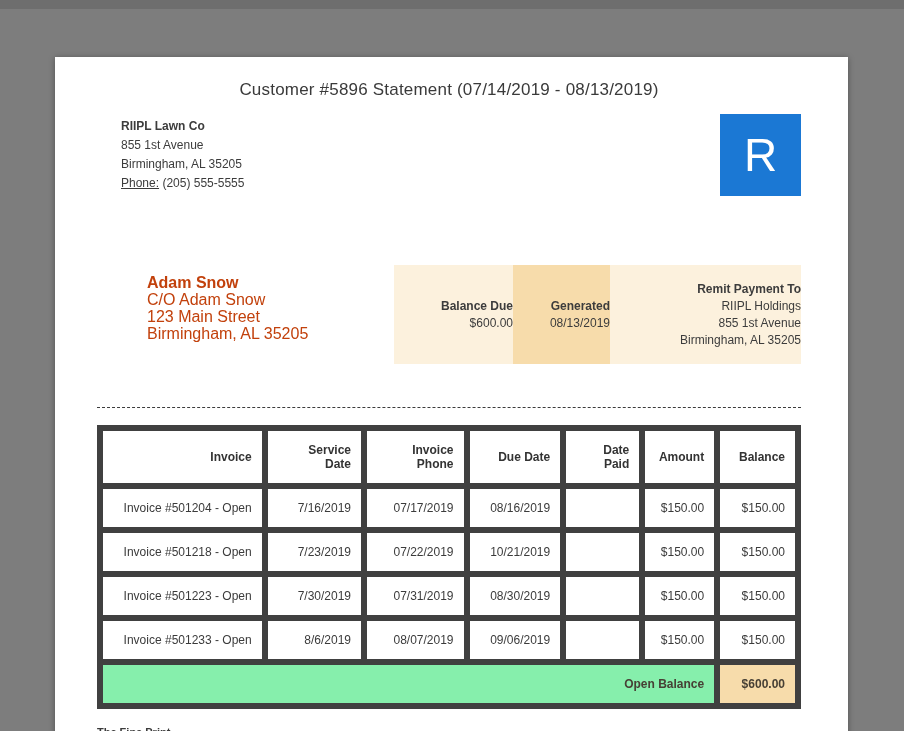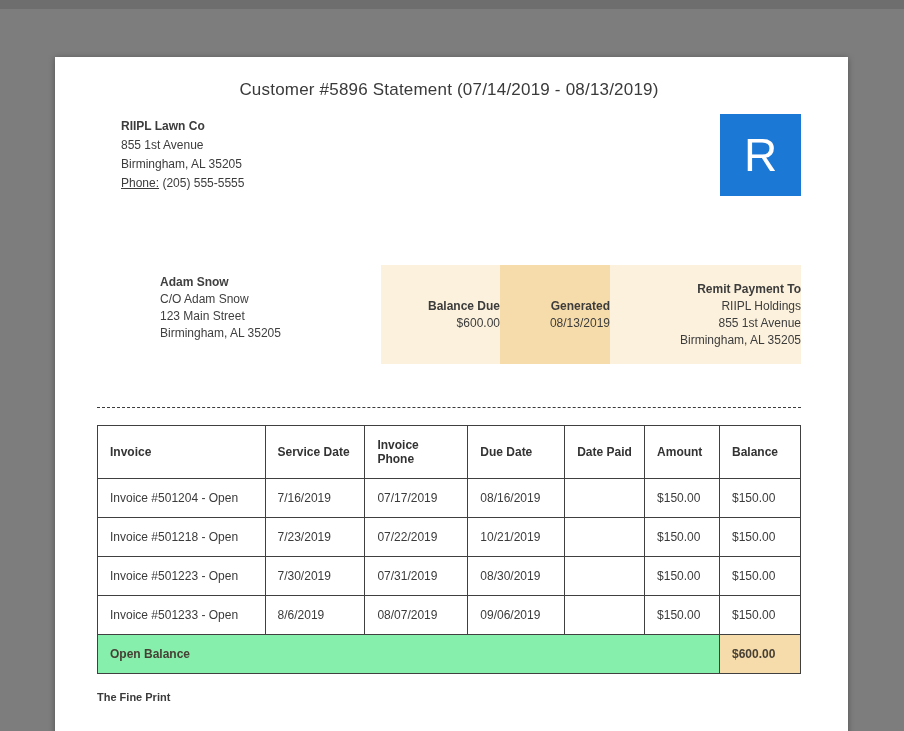--- a/index.html
+++ b/index.html
@@ -36,44 +36,44 @@
   .company .bold { font-weight: 700; }
   .underline { text-decoration: underline; }
   .logo {
     width: 81px; height: 82px; margin-top: -3px;
     background: #1b78d4; color: #ffffff;
     display: flex; align-items: center; justify-content: center;
     font-size: 46px; font-weight: 400;
   }
 
   .customer-summary-row { display: flex; margin-top: 69px; align-items: flex-start; }
-  .customer { margin-left: 63px; padding-top: 9px; font-size: 12px; line-height: 17px; color: #404040; }
+  .customer { margin-left: 50px; padding-top: 9px; font-size: 16px; line-height: 17px; color: #c2410c; }
   .customer .bold { font-weight: 700; }
 
   .summary { display: flex; margin-left: auto; height: 99px; }
   .summary-cell {
     display: flex; flex-direction: column; justify-content: center;
     text-align: right; font-size: 12px; color: #3c3c3c; line-height: 17px;
   }
   .summary-cell .label { font-weight: 700; }
   .cell-balance { width: 119px; background: #fcf1dd; }
-  .cell-generated { width: 110px; background: #f7dcab; }
+  .cell-generated { width: 97px; background: #f7dcab; }
   .cell-remit { width: 191px; background: #fcf1dd; }
 
   .divider { margin-top: 43px; border: 0; border-top: 1px dashed #3c3c3c; height: 0; }
 
   .invoice-table {
     margin-top: 17px; width: 100%;
     border-collapse: collapse;
     font-size: 12px; color: #3b3b3b;
   }
   .invoice-table th, .invoice-table td {
-    border: 1px solid #404040;
+    border: 6px solid #404040;
     padding: 12px 10px 12px 12px;
-    text-align: left;
+    text-align: right;
     vertical-align: middle;
   }
   .invoice-table th { font-weight: 700; color: #333333; }
   .footer-row td { font-weight: 700; color: #474035; }
   .footer-label { background: #86efac; }
   .footer-value { background: #f7dcab; }
 
   .fine-print-heading { margin-top: 17px; font-size: 11px; font-weight: 700; color: #3b3b3b; }
 </style>
 </head>

